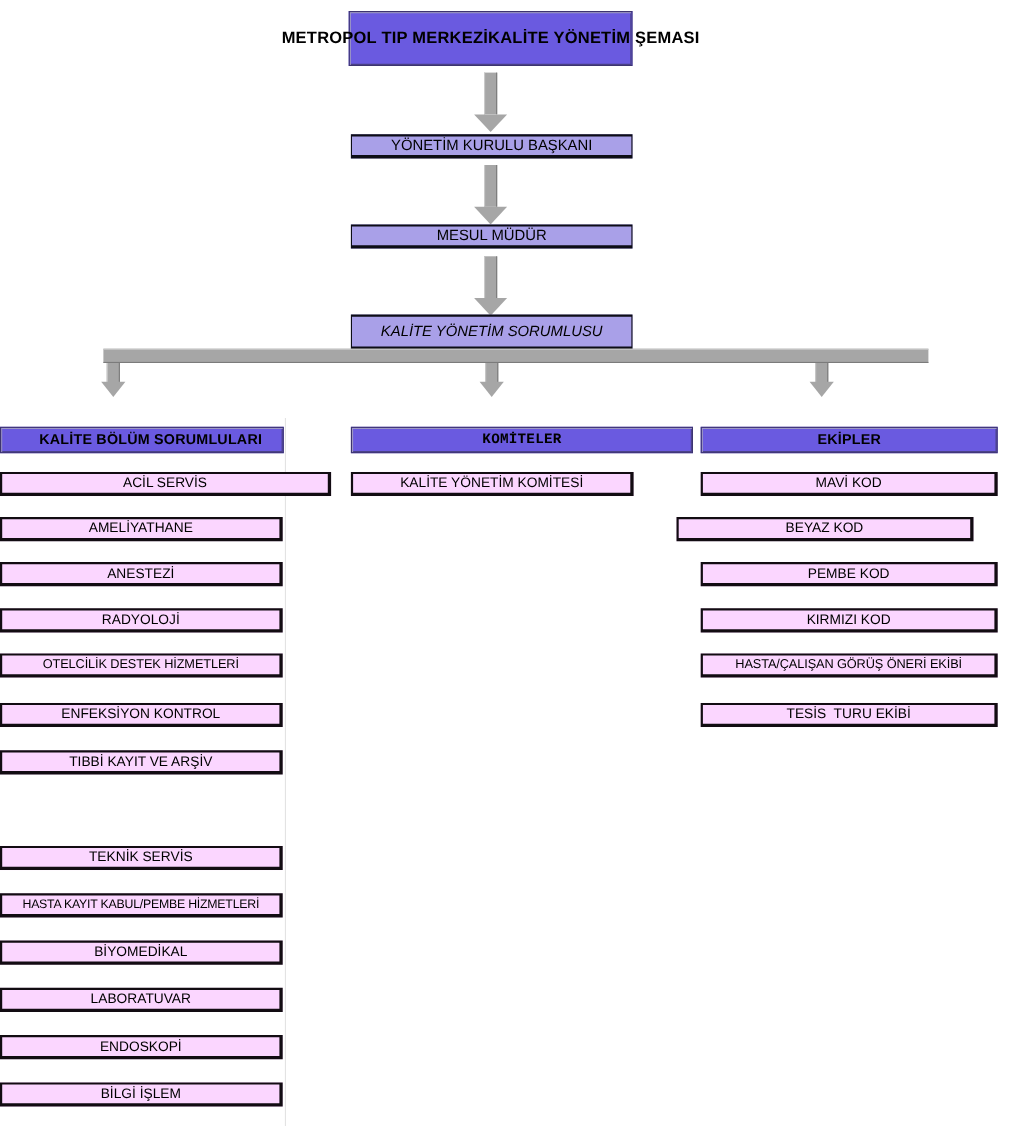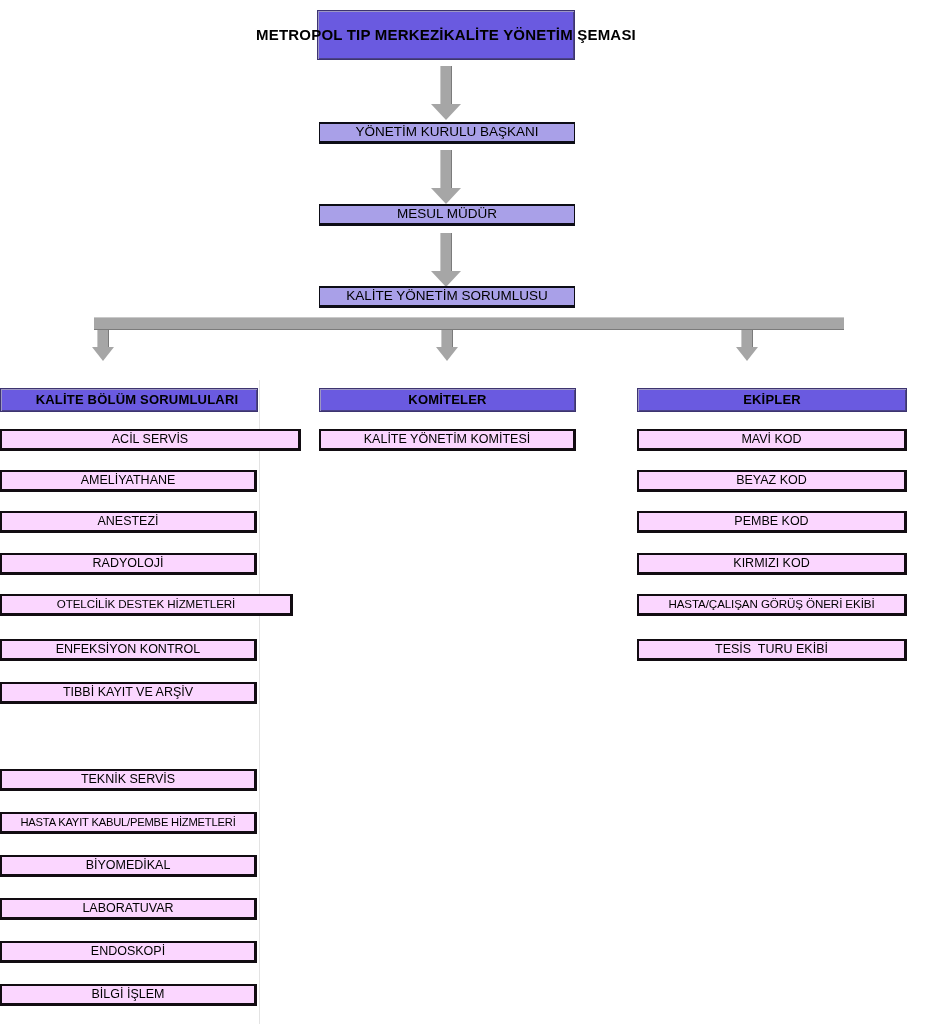--- a/index.html
+++ b/index.html
@@ -162,57 +162,57 @@
     <div class="head" style="top:38px;"></div>
   </div>
 
   <div class="box box--purple-light box--level" style="left:319px; top:204px; width:256px; height:22px;">MESUL MÜDÜR</div>
 
   <div class="arrow-down" style="left:431px; top:233px; height:54px;">
     <div class="shaft" style="height:38px;"></div>
     <div class="head" style="top:38px;"></div>
   </div>
 
-  <div class="box box--purple-light box--level" style="left:319px; top:286px; width:256px; height:22px;">KALİTE YÖNETİM SORUMLUSU</div>
+  <div class="box box--purple-light box--level" style="left:319px; top:286px; width:256px; height:32px;font-style:italic;">KALİTE YÖNETİM SORUMLUSU</div>
 
   <div class="hbar" style="left:94px; top:317px; width:750px; height:13px;"></div>
 
   <div class="stem" style="left:97px; top:330px; height:19px;"></div>
   <div class="stem-head" style="left:92px; top:347px;"></div>
 
   <div class="stem" style="left:441px; top:330px; height:19px;"></div>
   <div class="stem-head" style="left:436px; top:347px;"></div>
 
   <div class="stem" style="left:741px; top:330px; height:19px;"></div>
   <div class="stem-head" style="left:736px; top:347px;"></div>
 
   <div class="guide-line" style="left:259px; top:380px; height:644px;"></div>
 
   <div class="box box--purple-dark box--colhead" style="left:0px; top:388px; width:258px; height:24px;padding-left:16px;">KALİTE BÖLÜM SORUMLULARI</div>
 
-  <div class="box box--purple-dark box--colhead" style="left:319px; top:388px; width:257px; height:24px;">KOMİTELER</div>
+  <div class="box box--purple-dark box--colhead" style="left:319px; top:388px; width:311px; height:24px;font-family:Liberation Mono, monospace;">KOMİTELER</div>
 
   <div class="box box--purple-dark box--colhead" style="left:637px; top:388px; width:270px; height:24px;">EKİPLER</div>
 
   <div class="box box--pink box--leaf" style="left:0px; top:429px; width:301px; height:22px;">ACİL SERVİS</div>
   <div class="box box--pink box--leaf" style="left:0px; top:470px; width:257px; height:22px;">AMELİYATHANE</div>
   <div class="box box--pink box--leaf" style="left:0px; top:511px; width:257px; height:22px;">ANESTEZİ</div>
   <div class="box box--pink box--leaf" style="left:0px; top:553px; width:257px; height:22px;">RADYOLOJİ</div>
-  <div class="box box--pink box--leaf tight" style="left:0px; top:594px; width:293px; height:22px;">OTELCİLİK DESTEK HİZMETLERİ</div>
+  <div class="box box--pink box--leaf tight" style="left:0px; top:594px; width:257px; height:22px;">OTELCİLİK DESTEK HİZMETLERİ</div>
   <div class="box box--pink box--leaf" style="left:0px; top:639px; width:257px; height:22px;">ENFEKSİYON KONTROL</div>
   <div class="box box--pink box--leaf" style="left:0px; top:682px; width:257px; height:22px;">TIBBİ KAYIT VE ARŞİV</div>
   <div class="box box--pink box--leaf" style="left:0px; top:769px; width:257px; height:22px;">TEKNİK SERVİS</div>
   <div class="box box--pink box--leaf tighter" style="left:0px; top:812px; width:257px; height:22px;">HASTA KAYIT KABUL/PEMBE HİZMETLERİ</div>
   <div class="box box--pink box--leaf" style="left:0px; top:855px; width:257px; height:22px;">BİYOMEDİKAL</div>
   <div class="box box--pink box--leaf" style="left:0px; top:898px; width:257px; height:22px;">LABORATUVAR</div>
   <div class="box box--pink box--leaf" style="left:0px; top:941px; width:257px; height:22px;">ENDOSKOPİ</div>
   <div class="box box--pink box--leaf" style="left:0px; top:984px; width:257px; height:22px;">BİLGİ İŞLEM</div>
 
   <div class="box box--pink box--leaf" style="left:319px; top:429px; width:257px; height:22px;">KALİTE YÖNETİM KOMİTESİ</div>
 
   <div class="box box--pink box--leaf" style="left:637px; top:429px; width:270px; height:22px;">MAVİ KOD</div>
-  <div class="box box--pink box--leaf" style="left:637px; top:470px; width:270px; height:22px;">BEYAZ KOD</div>
+  <div class="box box--pink box--leaf" style="left:615px; top:470px; width:270px; height:22px;">BEYAZ KOD</div>
   <div class="box box--pink box--leaf" style="left:637px; top:511px; width:270px; height:22px;">PEMBE KOD</div>
   <div class="box box--pink box--leaf" style="left:637px; top:553px; width:270px; height:22px;">KIRMIZI KOD</div>
   <div class="box box--pink box--leaf tight" style="left:637px; top:594px; width:270px; height:22px;">HASTA/ÇALIŞAN GÖRÜŞ ÖNERİ EKİBİ</div>
   <div class="box box--pink box--leaf" style="left:637px; top:639px; width:270px; height:22px;">TESİS  TURU EKİBİ</div>
 
 </div>
 
 </body></html>

